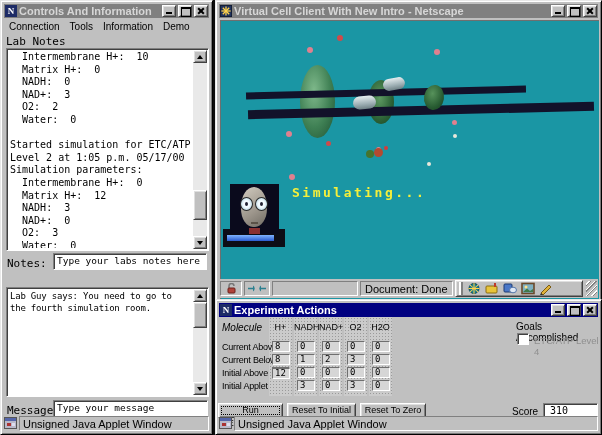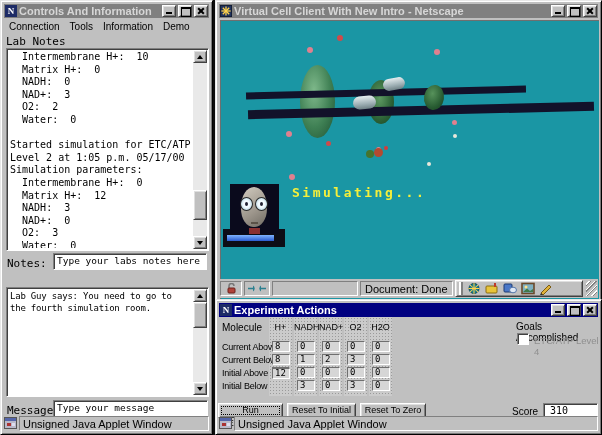--- a/index.html
+++ b/index.html
@@ -300,31 +300,31 @@
     <span class="tbtn g-max"></span>
     <span class="tbtn g-close"></span>
   </div>
 
   <div class="stipple" style="left:53px;"></div>
   <div class="stipple" style="left:78px;"></div>
   <div class="stipple" style="left:103px;"></div>
   <div class="stipple" style="left:128px;"></div>
   <div class="stipple" style="left:153px;"></div>
 
-  <span class="lbl" style="left:6px;top:22px;font-size:10px;">Molecule</span>
+  <span class="lbl" style="left:6px;top:22px;font-size:10px;font-style:italic;">Molecule</span>
   <span class="colhead" style="left:53px;">H+</span>
   <span class="colhead" style="left:78px;">NADH</span>
   <span class="colhead" style="left:103px;">NAD+</span>
   <span class="colhead" style="left:128px;">O2</span>
   <span class="colhead" style="left:153px;">H2O</span>
 
   <span class="rowlbl" style="top:42px;">Current Above</span>
   <span class="rowlbl" style="top:55px;">Current Below</span>
   <span class="rowlbl" style="top:68px;">Initial Above</span>
-  <span class="rowlbl" style="top:81px;">Initial Below</span>
+  <span class="rowlbl" style="top:81px;">Initial Applet</span>
 
   <span class="cell" style="left:56px;top:41px;">8</span>
   <span class="cell" style="left:81px;top:41px;">0</span>
   <span class="cell" style="left:106px;top:41px;">0</span>
   <span class="cell" style="left:131px;top:41px;">0</span>
   <span class="cell" style="left:156px;top:41px;">0</span>
 
   <span class="cell" style="left:56px;top:54px;">8</span>
   <span class="cell" style="left:81px;top:54px;">1</span>
   <span class="cell" style="left:106px;top:54px;">2</span>

